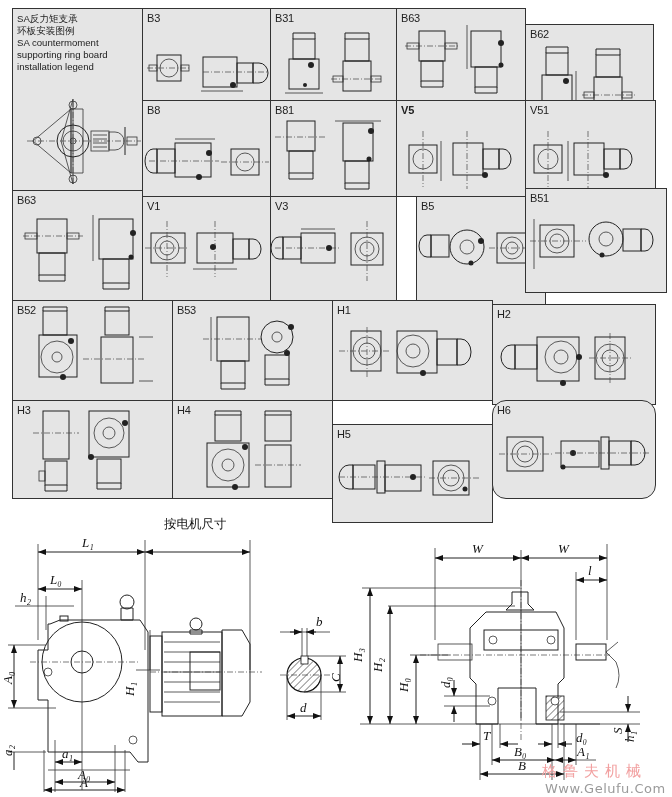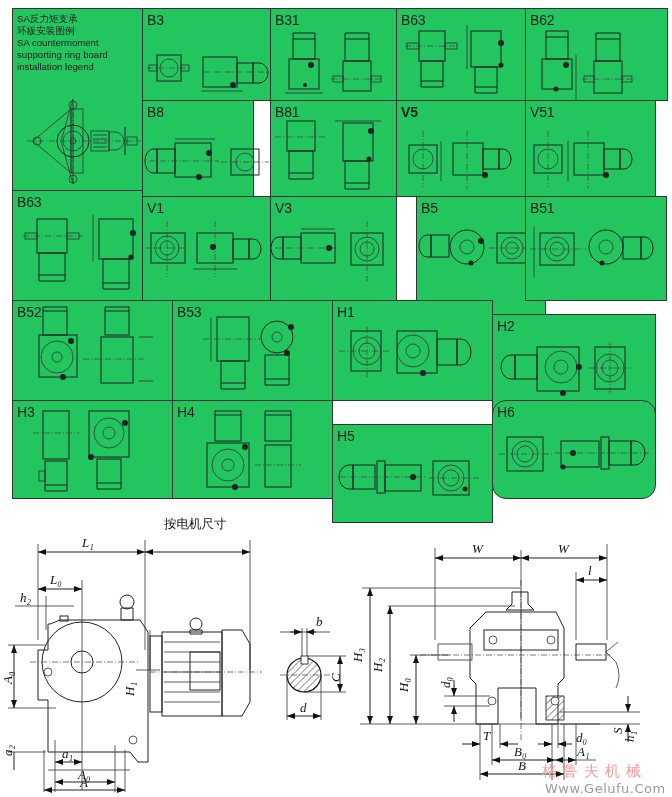--- a/index.html
+++ b/index.html
@@ -1,18 +1,18 @@
 <!DOCTYPE html>
 <html><head>
 <meta charset="utf-8">
 <style>
   html,body{margin:0;padding:0;background:#fff;}
   body{width:672px;height:797px;position:relative;overflow:hidden;font-family:"Liberation Sans",sans-serif;color:#1a1a1a;}
-  .cell{position:absolute;border:1.3px solid #333;box-sizing:border-box;background:#22c55e;}
-  .cell .lbl{position:absolute;left:4px;top:3px;font-size:14px;letter-spacing:-0.2px;color:#222;}
+  .cell{position:absolute;border:1.3px solid #333;box-sizing:border-box;background:#e5e5e5;}
+  .cell .lbl{position:absolute;left:4px;top:3px;font-size:11px;letter-spacing:-0.2px;color:#222;}
   .cell svg{position:absolute;left:0;top:0;}
   .legend-text{position:absolute;left:4px;top:4px;font-size:9.6px;line-height:12px;color:#222;}
   .dim{font-family:"Liberation Serif",serif;font-style:italic;font-size:13px;fill:#111;}
   .cn{font-family:"DejaVu Sans",sans-serif;font-size:12.5px;fill:#111;}
   .wm1{font-family:"DejaVu Serif",serif;font-size:15px;fill:#f2a0a0;letter-spacing:6px;}
   .wm2{font-family:"DejaVu Sans",sans-serif;font-size:13px;fill:#9a9a9a;letter-spacing:0.5px;}
   .ln{stroke:#222;stroke-width:1;fill:none;}
   .thin{stroke:#333;stroke-width:0.8;fill:none;}
   .dash{stroke:#444;stroke-width:0.7;stroke-dasharray:6 2 1 2;fill:none;}
   .hatch{stroke:#333;stroke-width:0.8;}
@@ -96,39 +96,39 @@
       <rect class="ln" x="24" y="52" width="22" height="20"></rect>
         <path class="ln" d="M24,72 v6 h22 v-6"></path>
       <line class="hatch" x1="70" y1="16" x2="70" y2="60"></line>
       <rect class="ln" x="74" y="22" width="30" height="36"></rect>
         <circle cx="104" cy="34" r="3" fill="#222"></circle>
         <circle cx="104" cy="56" r="2.5" fill="#222"></circle>
       <rect class="ln" x="78" y="58" width="22" height="20"></rect>
         <path class="ln" d="M78,78 v6 h22 v-6"></path>
     </svg>
   </div>
-  <div class="cell" style="left:525px;top:8px;width:143px;height:93px;padding-left:42px;">
+  <div class="cell" style="left:525px;top:24px;width:129px;height:93px;padding-left:42px;">
     <span class="lbl">B62</span>
     <svg width="131" height="93">
       <rect class="ln" x="16" y="50" width="30" height="30"></rect>
         <rect class="ln" x="20" y="28" width="22" height="22"></rect>
         <path class="ln" d="M20,28 v-6 h22 v6"></path>
       <circle cx="40" cy="56" r="3" fill="#222"></circle>
         <circle cx="30" cy="80" r="2.5" fill="#222"></circle>
       <line class="hatch" x1="50" y1="46" x2="50" y2="92"></line>
       <rect class="ln" x="68" y="52" width="28" height="32"></rect>
         <rect class="ln" x="70" y="30" width="24" height="22"></rect>
         <path class="ln" d="M70,30 v-6 h24 v6"></path>
       <line class="dash" x1="56" y1="70" x2="110" y2="70"></line>
         <rect class="thin" x="58" y="67" width="10" height="6"></rect>
         <rect class="thin" x="96" y="67" width="10" height="6"></rect>
     </svg>
   </div>
 
-  <div class="cell" style="left:142px;top:100px;width:112px;height:97px;">
+  <div class="cell" style="left:142px;top:100px;width:129px;height:97px;">
     <span class="lbl">B8</span>
     <svg width="129" height="97">
       <line class="hatch" x1="32" y1="38" x2="72" y2="38"></line>
       <path class="ln" d="M10,48 h4 v24 h-4 a8,12 0 0 1 0,-24z"></path>
         <rect class="ln" x="14" y="48" width="18" height="24"></rect>
       <rect class="ln" x="32" y="42" width="36" height="34"></rect>
         <line class="dash" x1="6" y1="60" x2="76" y2="60"></line>
       <circle cx="66" cy="52" r="3" fill="#222"></circle>
         <circle cx="56" cy="76" r="3" fill="#222"></circle>
       <rect class="ln" x="88" y="48" width="28" height="26"></rect>
@@ -237,21 +237,21 @@
         <circle class="thin" cx="50" cy="50" r="7"></circle>
       <circle cx="64" cy="44" r="3" fill="#222"></circle>
         <circle cx="54" cy="66" r="2.5" fill="#222"></circle>
       <rect class="ln" x="80" y="36" width="30" height="30"></rect>
         <circle class="thin" cx="95" cy="51" r="11"></circle>
         <circle class="thin" cx="95" cy="51" r="6"></circle>
       <line class="dash" x1="72" y1="51" x2="122" y2="51"></line>
         <line class="hatch" x1="114" y1="32" x2="114" y2="78"></line>
     </svg>
   </div>
-  <div class="cell" style="left:525px;top:196px;width:142px;height:105px;text-align:right;">
+  <div class="cell" style="left:525px;top:188px;width:142px;height:105px;text-align:right;">
     <span class="lbl">B51</span>
     <svg width="131" height="105">
       <line class="hatch" x1="8" y1="30" x2="8" y2="80"></line>
       <rect class="ln" x="14" y="36" width="34" height="32"></rect>
         <circle class="thin" cx="31" cy="52" r="12"></circle>
         <circle class="thin" cx="31" cy="52" r="7"></circle>
       <line class="dash" x1="4" y1="52" x2="60" y2="52"></line>
       <circle class="ln" cx="80" cy="50" r="17"></circle>
         <circle class="thin" cx="80" cy="50" r="7"></circle>
       <rect class="ln" x="97" y="40" width="18" height="22"></rect>
@@ -303,21 +303,21 @@
       <line class="dash" x1="6" y1="50" x2="56" y2="50"></line>
         <line class="dash" x1="34" y1="26" x2="34" y2="78"></line>
       <rect class="ln" x="64" y="30" width="40" height="42"></rect>
         <circle class="thin" cx="80" cy="50" r="16"></circle>
         <circle class="thin" cx="80" cy="50" r="7"></circle>
       <rect class="ln" x="104" y="38" width="20" height="26"></rect>
         <path class="ln" d="M124,38 h4 a10,13 0 0 1 0,26 h-4z"></path>
       <circle cx="90" cy="72" r="3" fill="#222"></circle>
     </svg>
   </div>
-  <div class="cell" style="left:492px;top:314px;width:164px;height:101px;">
+  <div class="cell" style="left:492px;top:304px;width:164px;height:101px;">
     <span class="lbl">H2</span>
     <svg width="164" height="101">
       <path class="ln" d="M18,40 h4 v24 h-4 a10,12 0 0 1 0,-24z"></path>
         <rect class="ln" x="22" y="40" width="22" height="24"></rect>
       <rect class="ln" x="44" y="32" width="42" height="44"></rect>
         <circle class="thin" cx="68" cy="52" r="16"></circle>
         <circle class="thin" cx="68" cy="52" r="7"></circle>
       <circle cx="86" cy="52" r="3" fill="#222"></circle>
         <circle cx="70" cy="78" r="3" fill="#222"></circle>
       <rect class="ln" x="102" y="32" width="30" height="42"></rect>

